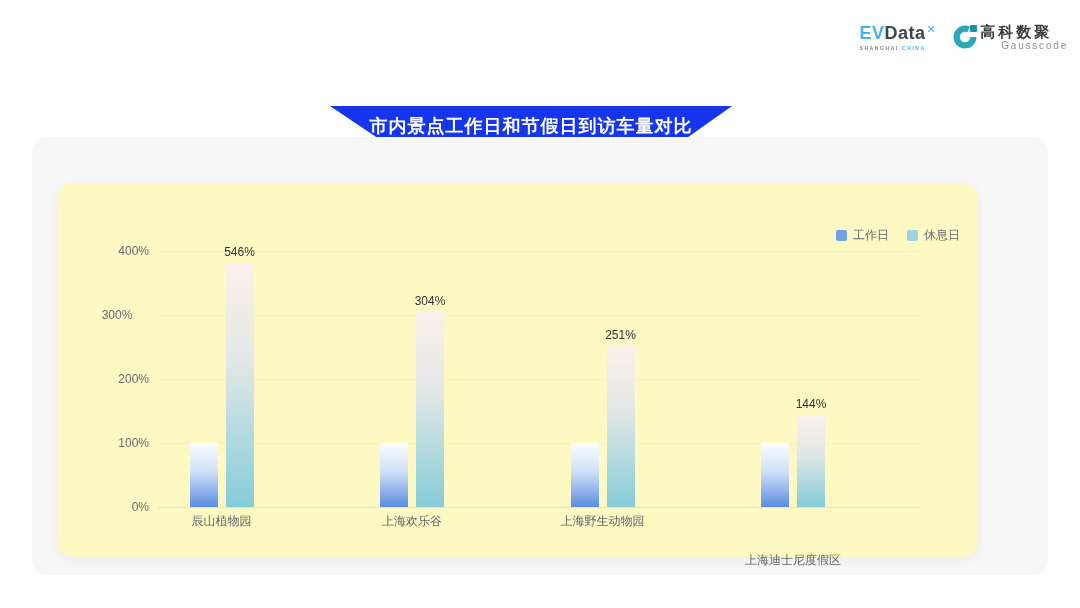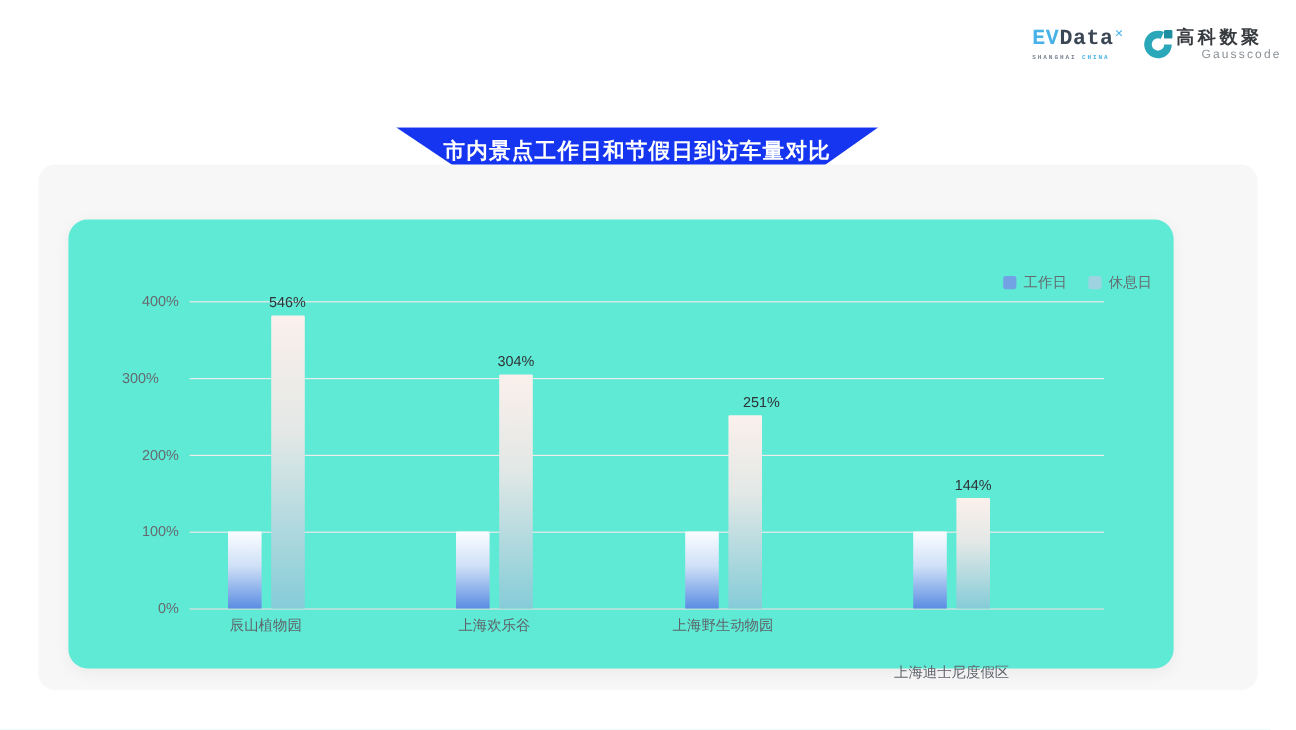--- a/index.html
+++ b/index.html
@@ -2,21 +2,21 @@
 <html><head>
 <meta charset="utf-8">
 <style>
   * { margin: 0; padding: 0; box-sizing: border-box; }
   html, body { width: 1080px; height: 608px; background: #ffffff; overflow: hidden;
     font-family: "Liberation Sans", "DejaVu Sans", sans-serif; }
   .stage { position: relative; width: 1080px; height: 608px; background: #fff; }
 
   
   .logos { position: absolute; top: 22px; right: 12px; display: flex; align-items: center; gap: 14px; }
-  .evdata { display: flex; flex-direction: column; align-items: flex-start; font-family: Liberation Mono, monospace; }
+  .evdata { display: flex; flex-direction: column; align-items: flex-start; }
   .evdata-row { font-weight: bold; font-size: 18px; letter-spacing: .5px; line-height: 20px; }
   .ev { color: #47b2e8; }
   .dataword { color: #3a4654; }
   .ev-sup { color: #47b2e8; font-size: 11px; vertical-align: top; position: relative; top: -4px; margin-left: 1px; }
   .ev-sub { font-size: 5px; letter-spacing: 1.6px; margin-top: 2px; font-weight: bold; }
   .ev-sub .c1 { color: #7b8494; }
   .ev-sub .c2 { color: #47b2e8; }
   .gauss { display: flex; align-items: center; gap: 0; }
   .gauss-icon { width: 30px; height: 30px; position: relative; flex: 0 0 auto; }
   .gauss-text { display: flex; flex-direction: column; }
@@ -27,21 +27,21 @@
   .banner { position: absolute; left: 330px; top: 106px; width: 402px; height: 37px;
     background: #1535f0;
     clip-path: polygon(0 0, 100% 0, 87% 100%, 13.7% 100%);
     display: flex; align-items: center; justify-content: center; }
   .banner-text { color: #ffffff; font-size: 18px; font-weight: bold; letter-spacing: 1px; padding-top: 2px; }
 
   
   .panel { position: absolute; left: 32px; top: 137px; width: 1016px; height: 438px;
     background: #f7f7f8; border-radius: 14px; }
   .card { position: absolute; left: 57px; top: 183px; width: 921px; height: 374px;
-    background: #5eead4; border-radius: 16px; box-shadow: 0 3px 12px rgba(0,0,0,0.05); }
+    background: #fef9c3; border-radius: 16px; box-shadow: 0 3px 12px rgba(0,0,0,0.05); }
 
   
   .legend { position: absolute; top: 44px; right: 18px; display: flex; align-items: center; gap: 18px; }
   .legend-item { display: flex; align-items: center; gap: 6px; cursor: pointer; }
   .legend-swatch { width: 11px; height: 11px; border-radius: 2px; }
   .legend-label { font-size: 12px; color: #666a70; }
 
   
   .plot { position: absolute; left: 101px; top: 68px; width: 762px; height: 256px; }
   .gridline { position: absolute; left: 0; width: 100%; height: 1px; background: #ececec; }
@@ -128,21 +128,21 @@
           </div>
           <div class="band">
             <div class="bar workday" style="left: 31.5px; height: 64px;"></div>
             <div class="bar restday" style="left: 67.5px; height: 194.56px;"></div>
             <div class="bar-value" style="left: 81.5px; bottom: 198.56px;">304%</div>
             <div class="xlabel" style="left: 63.5px;">上海欢乐谷</div>
           </div>
           <div class="band">
             <div class="bar workday" style="left: 31.5px; height: 64px;"></div>
             <div class="bar restday" style="left: 67.5px; height: 160.64px;"></div>
-            <div class="bar-value" style="left: 81.5px; bottom: 164.64px; margin-left: 14px;">251%</div>
+            <div class="bar-value" style="left: 81.5px; bottom: 164.64px;">251%</div>
             <div class="xlabel" style="left: 63.5px;">上海野生动物园</div>
           </div>
           <div class="band">
             <div class="bar workday" style="left: 31.5px; height: 64px;"></div>
             <div class="bar restday" style="left: 67.5px; height: 92.16px;"></div>
             <div class="bar-value" style="left: 81.5px; bottom: 96.16px;">144%</div>
             <div class="xlabel" style="left: 63.5px; margin-top: 39px;">上海迪士尼度假区</div>
           </div>
         </div>
       </div>

